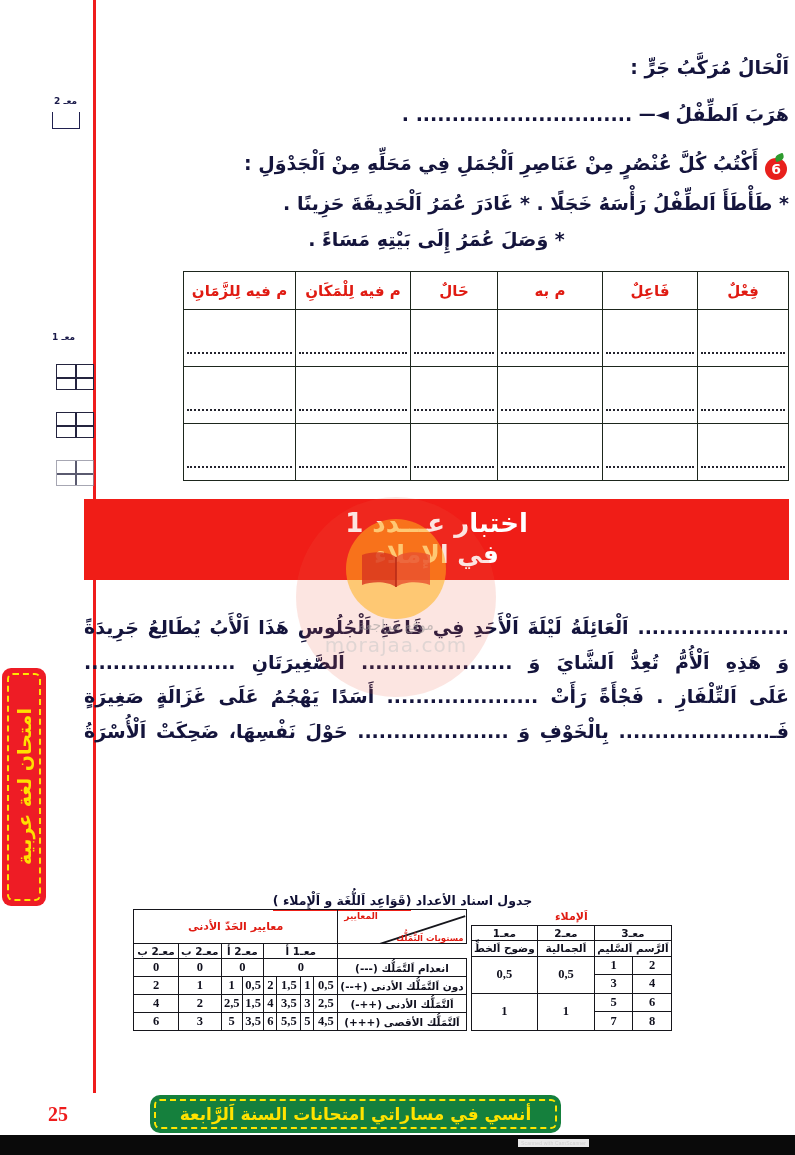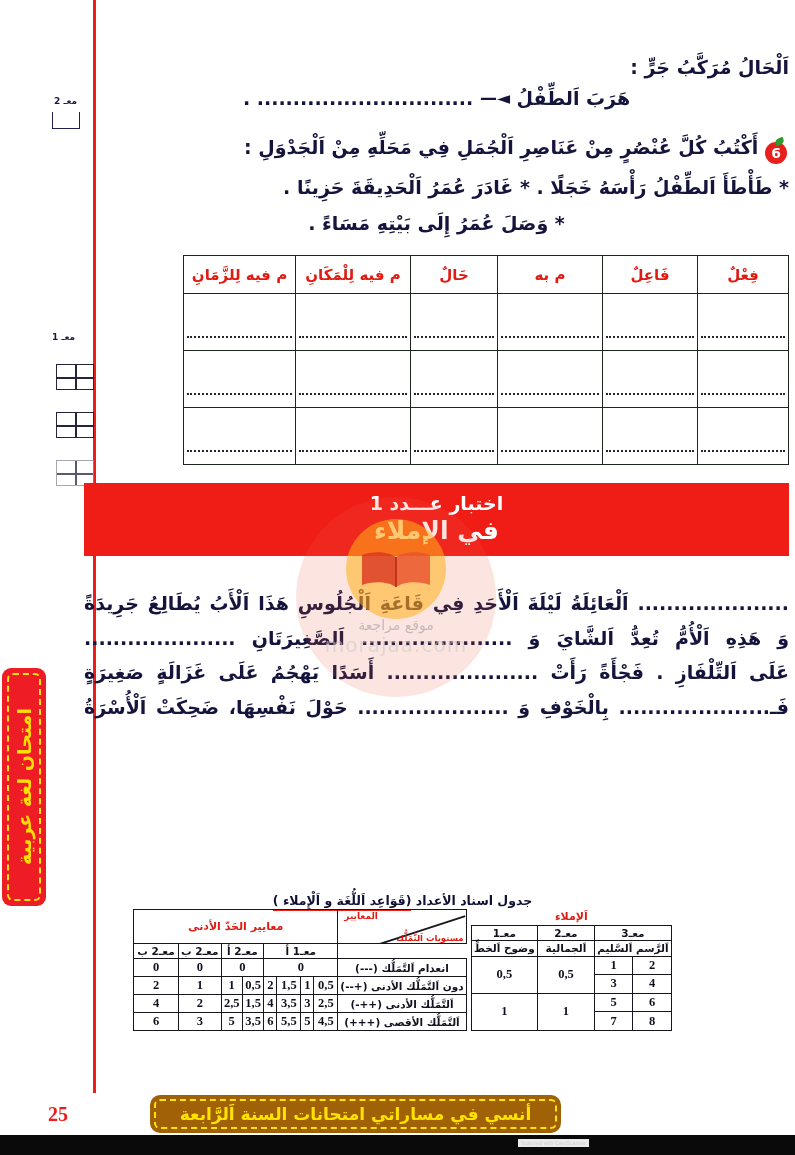--- a/index.html
+++ b/index.html
@@ -208,21 +208,21 @@
 
   
   .banner {
     background: #f01d17;
     color: #ffffff;
     text-align: center;
     padding: 9px 0 11px;
     direction: rtl;
   }
   .banner .l1 {
-    font-size: 19px;
+    font-size: 26px;
     font-weight: bold;
     letter-spacing: .5px;
   }
   .banner .l2 {
     font-size: 25px;
     font-weight: bold;
     margin-top: 2px;
   }
 
   
@@ -320,21 +320,21 @@
     top: 1093px;
     height: 42px;
     text-decoration: underline;
   }
   .footer-pill {
     position: absolute;
     left: 150px;
     right: 234px;
     top: 2px;
     height: 38px;
-    background: #a16207;
+    background: #15803d;
     border-radius: 10px;
     box-sizing: border-box;
   }
   .footer-pill .dash {
     position: absolute;
     inset: 4px;
     border: 2px dashed #ffe600;
     border-radius: 6px;
   }
   .footer-pill .txt {
@@ -443,21 +443,21 @@
 
   <div class="side-tab">
     <div class="dash"></div>
     <div class="label">امتحان لغة عربية</div>
   </div>
 
   <div class="content">
 
     <div class="ar-line" style="margin-top:52px;">اَلْحَالُ مُرَكَّبُ جَرٍّ :</div>
 
-    <div class="ar-line" style="margin-top:0; direction:rtl;text-align:center;">
+    <div class="ar-line" style="margin-top:16px; direction:rtl;">
       <span>هَرَبَ اَلطِّفْلُ</span>
       <span class="arrow">◄—</span>
       <span class="dots">..............................</span>
       <span>.</span>
     </div>
 
     <div class="ar-line" style="margin-top:18px;">
       <span class="ex-num">
         <span class="leaf"></span>
         <span>6</span>

